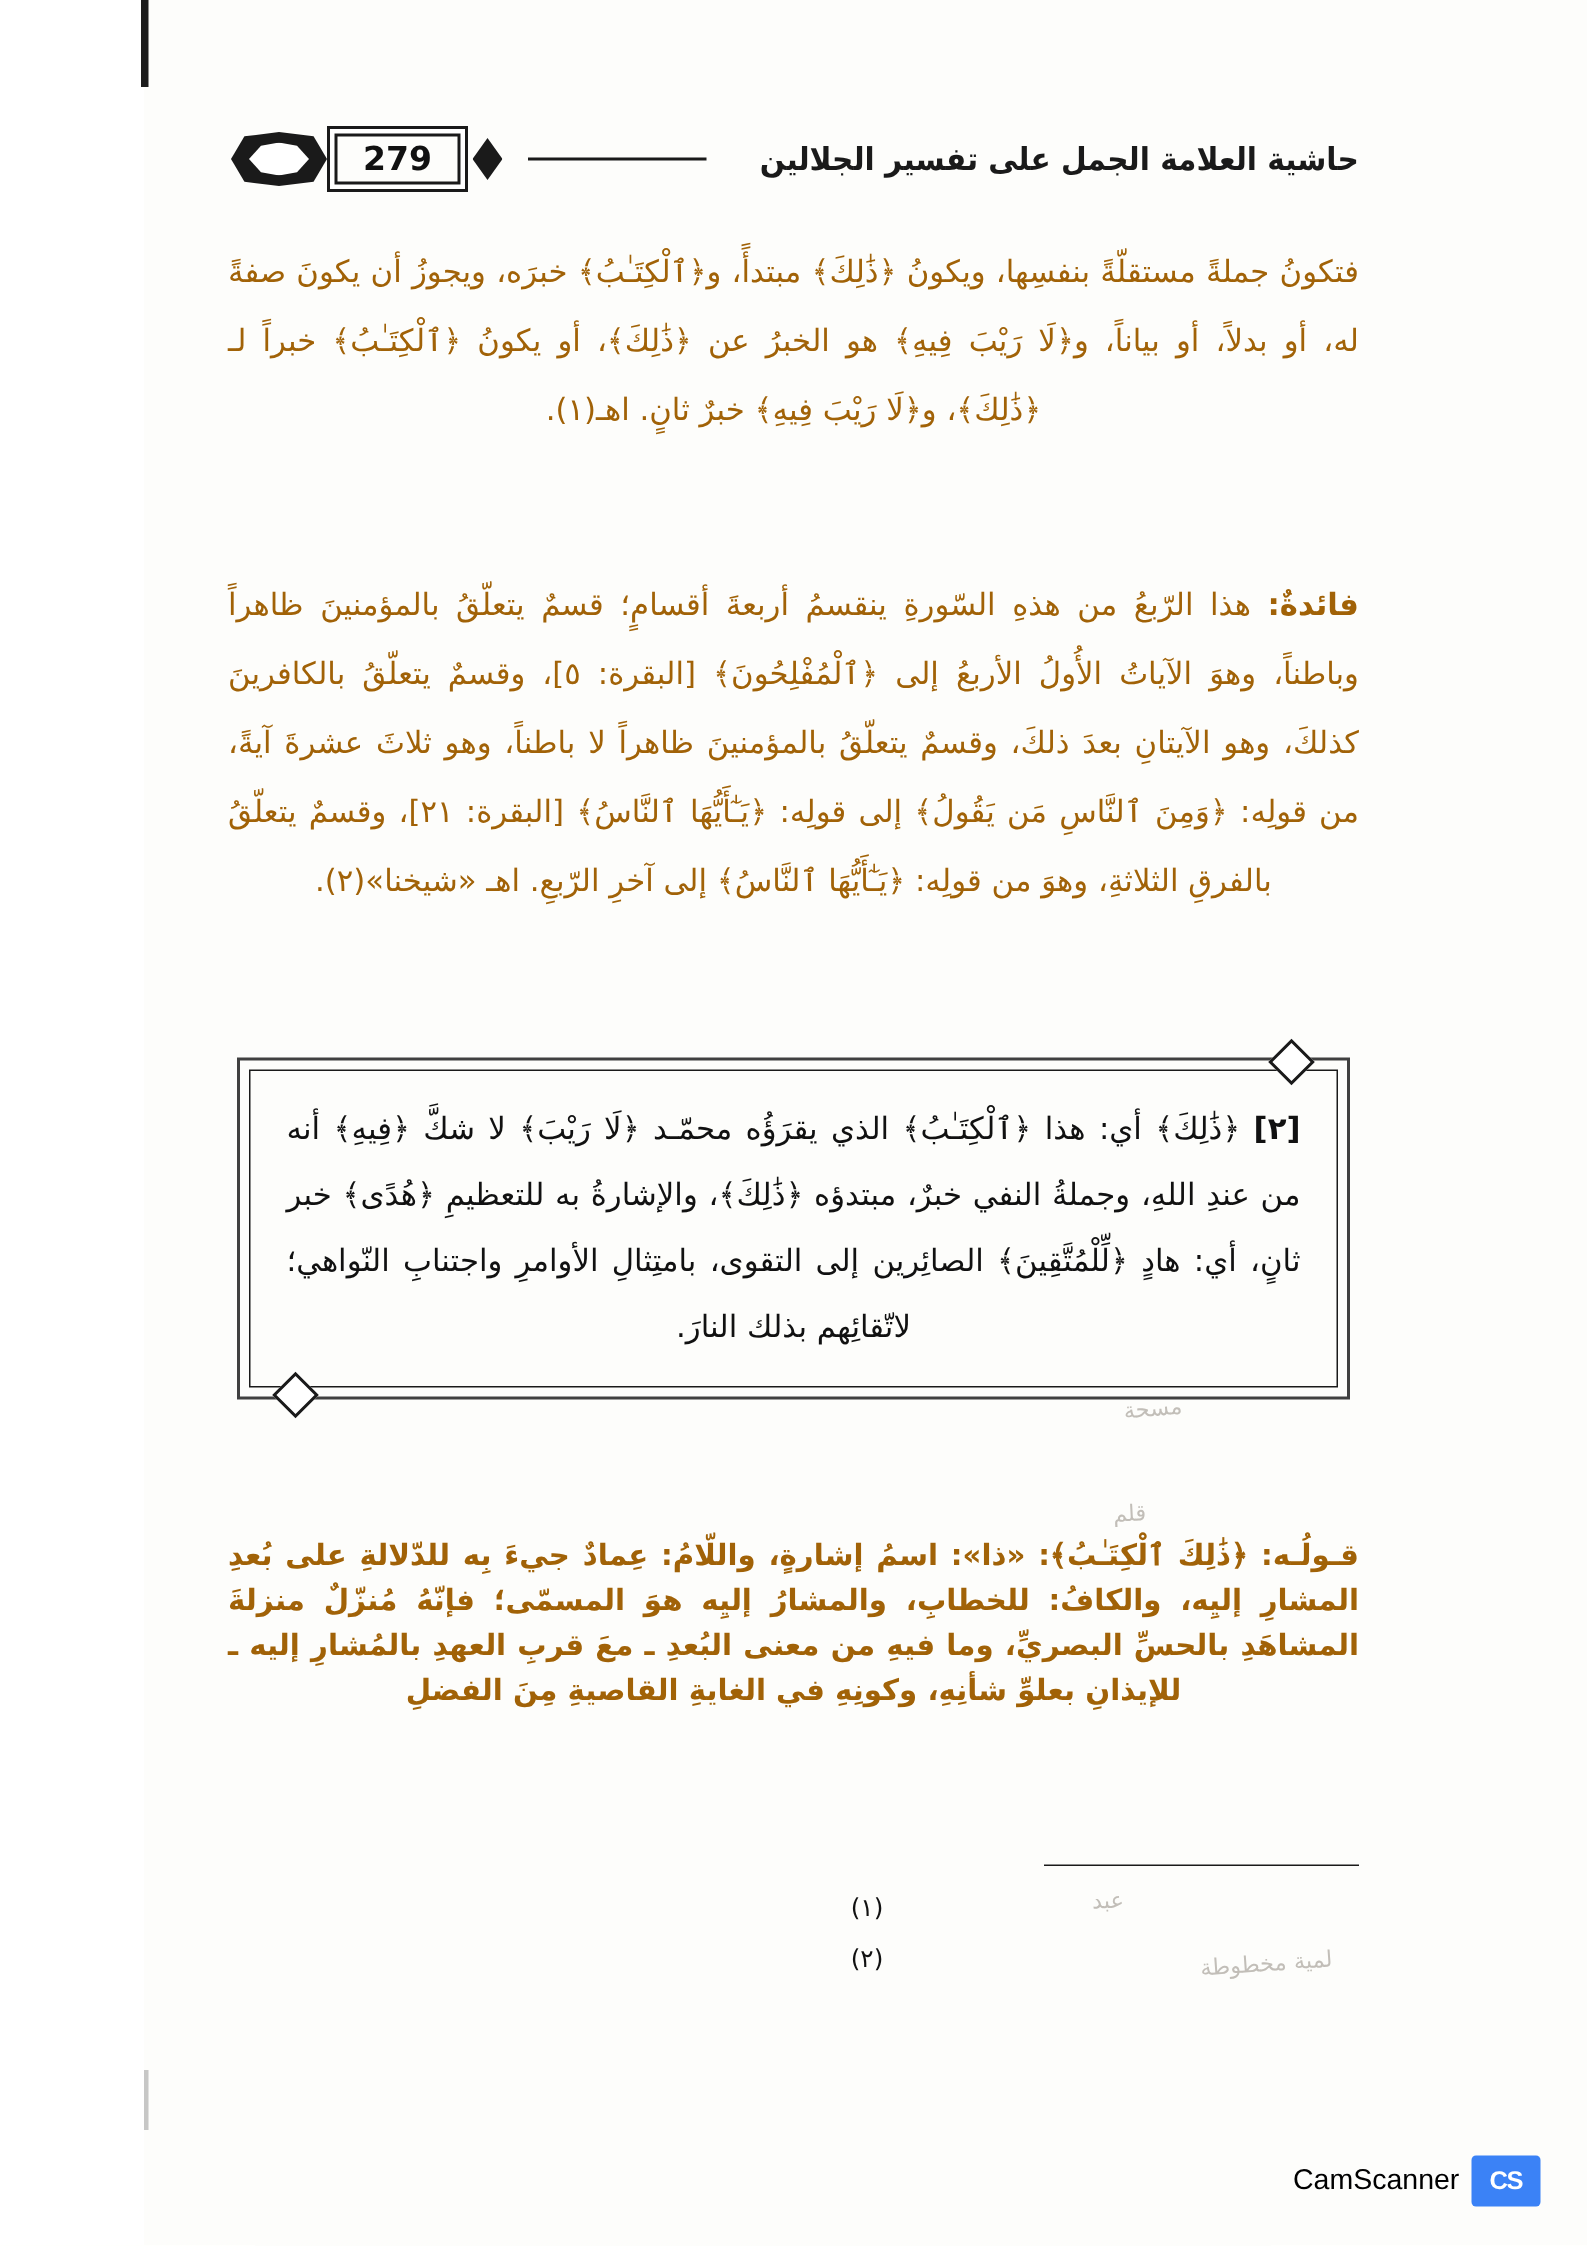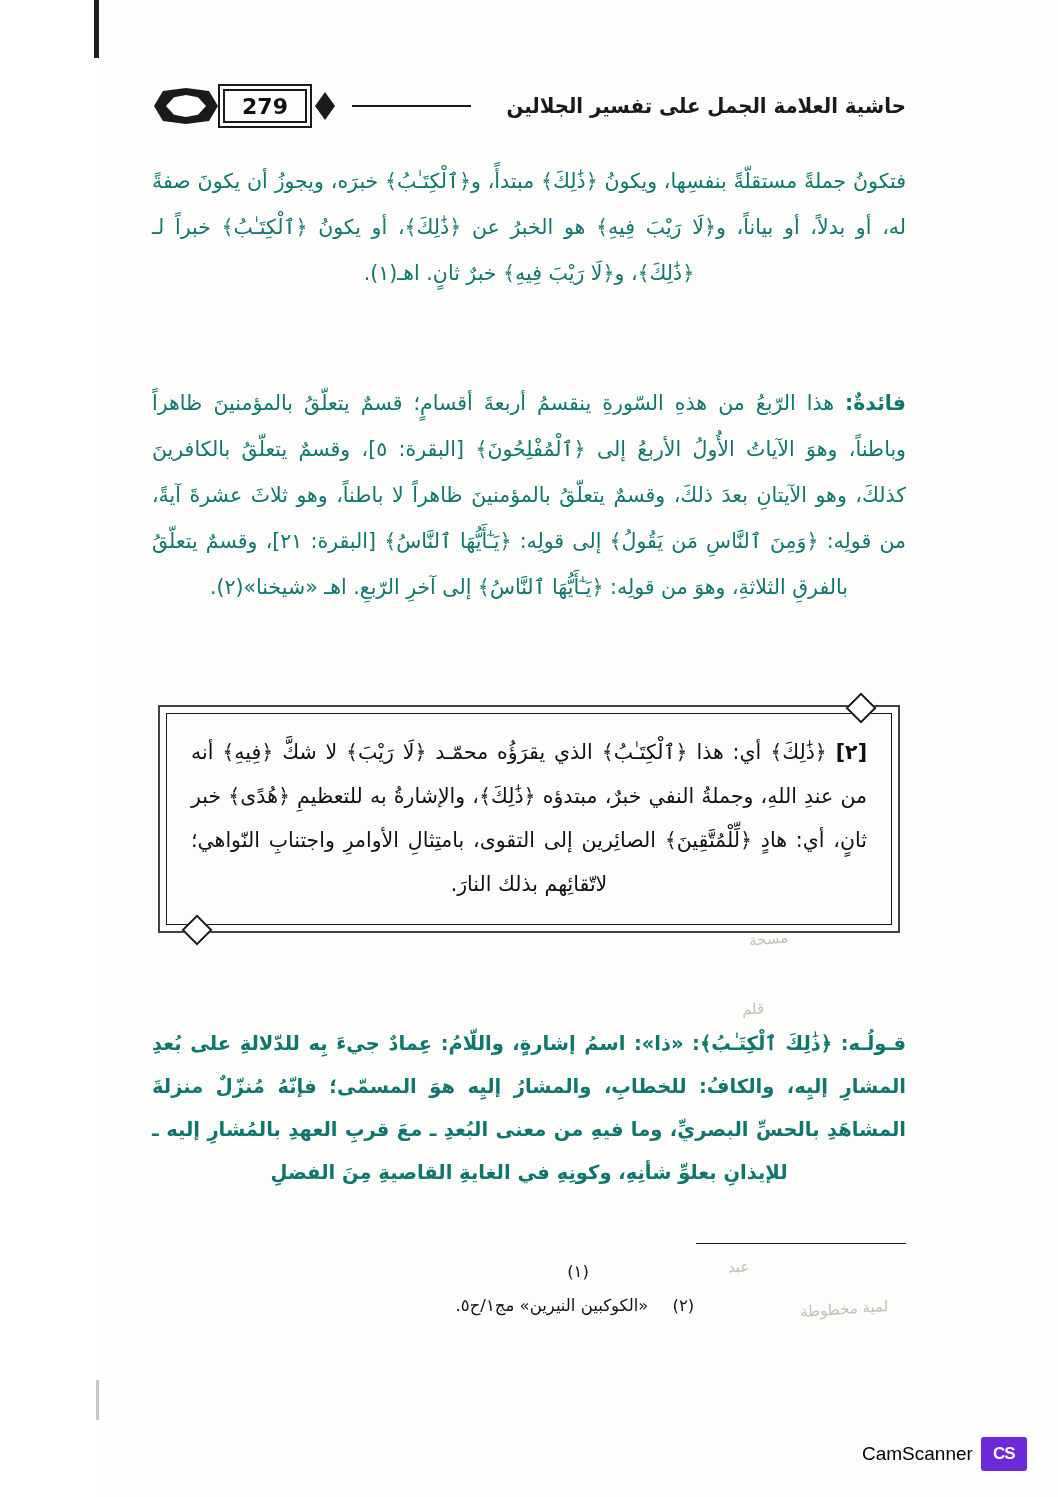--- a/index.html
+++ b/index.html
@@ -140,21 +140,21 @@
 
   
   .body-text {
     position: absolute;
     right: 152px;
     left: 152px;
     text-align: justify;
     text-align-last: center;
     font-size: 20.5px;
     line-height: 46px;
-    color: #0f766e;
+    color: #a16207;
   }
   #para1 { top: 158px; }
   #para2 { top: 380px; }
 
   .para p {
     margin: 0;
   }
   .bold-lead {
     font-weight: 700;
   }
@@ -185,21 +185,21 @@
     background: #ffffff;
     transform: rotate(45deg);
   }
   .framed:before { top: -10px; right: 26px; }
   .framed:after { bottom: -10px; left: 26px; }
 
   
   #para3 {
     top: 1022px;
     font-size: 19.5px;
-    line-height: 43px;
+    line-height: 30px;
     font-weight: 700;
   }
 
   
   .footnote-rule {
     position: absolute;
     top: 1243px;
     right: 152px;
     width: 210px;
     height: 1px;
@@ -243,21 +243,21 @@
     bottom: 26px;
     left: 862px;
     display: flex;
     flex-direction: row;
     align-items: center;
     gap: 8px;
   }
   .cs-badge {
     width: 46px;
     height: 34px;
-    background: #6d28d9;
+    background: #3b82f6;
     color: #ffffff;
     font-family: "Liberation Sans", sans-serif;
     font-weight: 700;
     font-size: 17px;
     display: flex;
     align-items: center;
     justify-content: center;
     border-radius: 3px;
     letter-spacing: -1px;
   }
@@ -306,21 +306,20 @@
     <p><span class="bold-lead">قـولُـه:</span> <span>﴿ذَٰلِكَ ٱلْكِتَـٰبُ﴾: «ذا»: اسمُ إشارةٍ، واللّامُ: عِمادٌ جيءَ بِه للدّلالةِ على بُعدِ المشارِ إليِه، والكافُ: للخطابِ، والمشارُ إليِه هوَ المسمّى؛ فإنّهُ مُنزّلٌ منزلةَ المشاهَدِ بالحسِّ البصريِّ، وما فيهِ من معنى البُعدِ ـ معَ قربِ العهدِ بالمُشارِ إليه ـ للإيذانِ بعلوِّ شأنِهِ، وكونِهِ في الغايةِ القاصيةِ مِنَ الفضلِ</span></p>
   </div>
 
   <div class="footnote-rule"></div>
   <div class="footnotes">
     <div class="fn-row">
       <span class="fn-num">(١)</span>
     </div>
     <div class="fn-row">
       <span class="fn-num">(٢)</span>
-      <span>«الكوكبين النيرين» مج١/ح٥.</span>
     </div>
   </div>
 
   <div class="smudge s1">مسحة</div>
   <div class="smudge s2">قلم</div>
   <div class="smudge s3">عبد</div>
   <div class="smudge s4">لمية مخطوطة</div>
 
   <div class="camscanner">
     <div class="cs-badge">CS</div>

